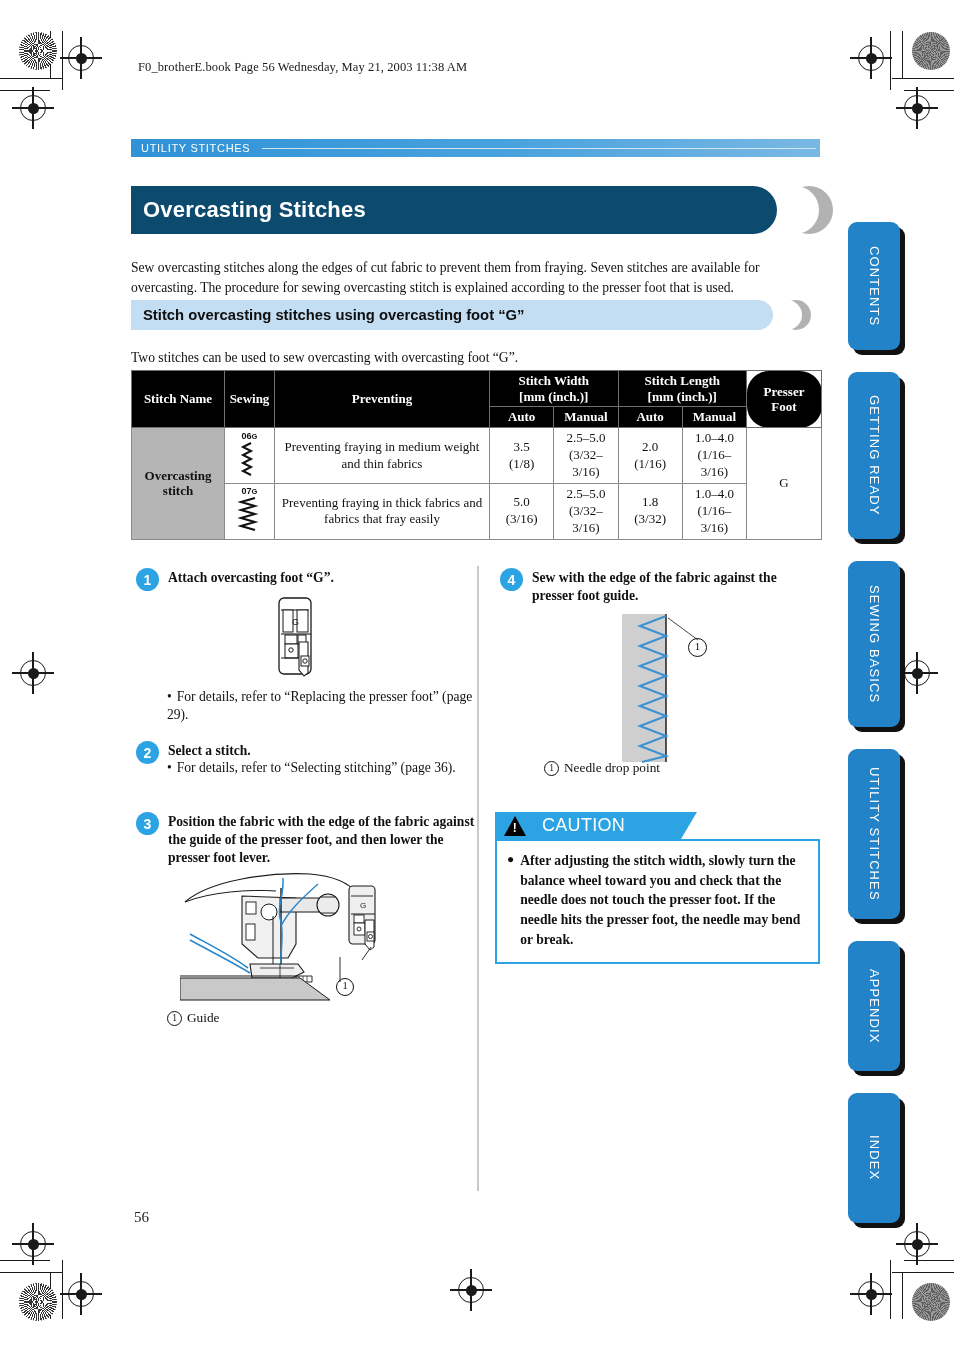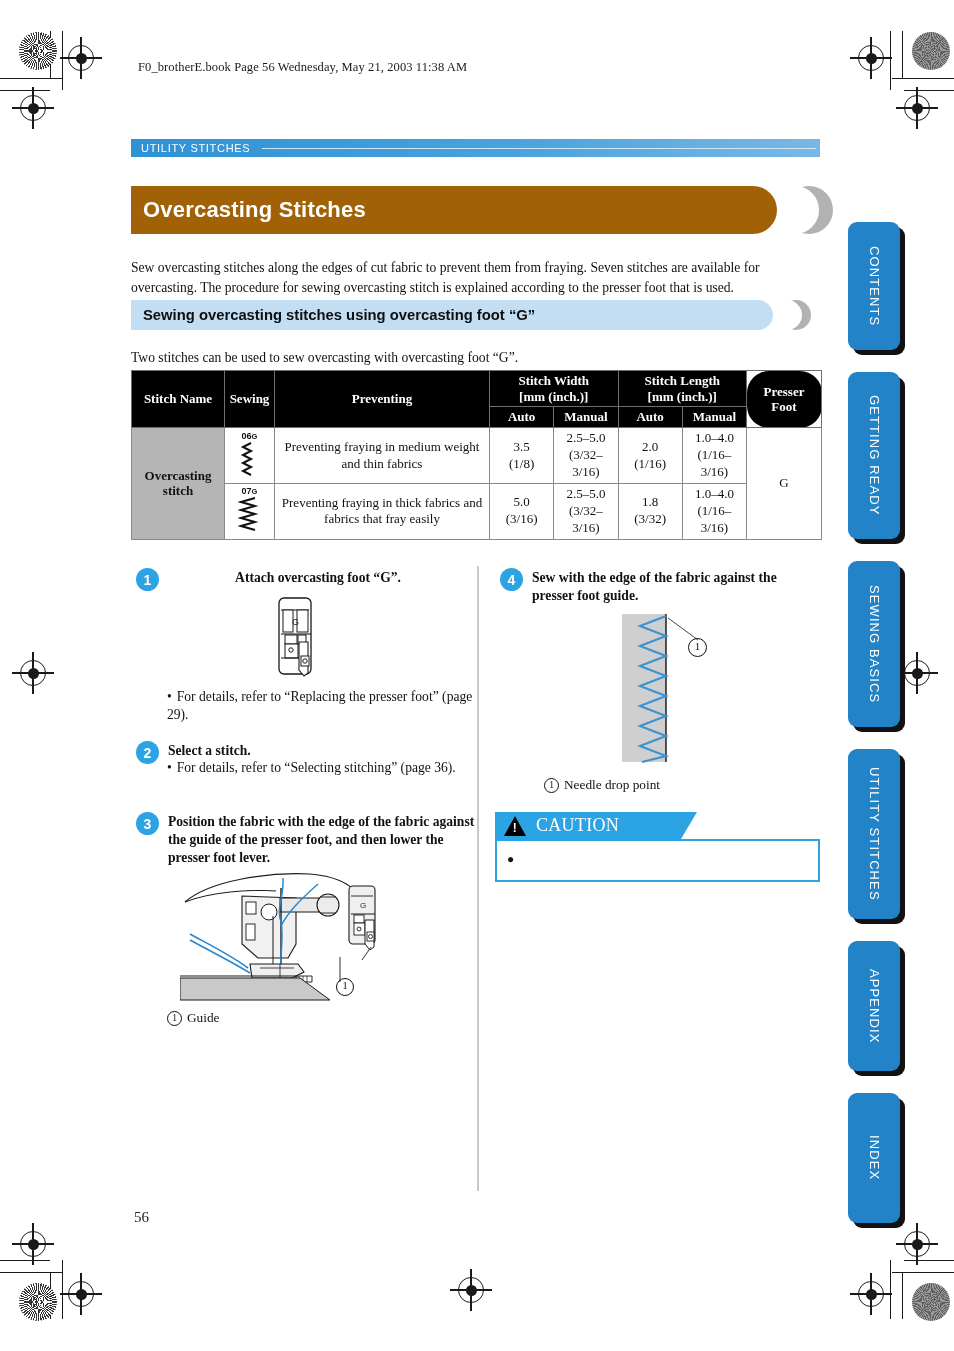--- a/index.html
+++ b/index.html
@@ -76,21 +76,21 @@
     flex: 1; height: 1px; background: #cfe6f6; margin-left: 12px; margin-right: 4px;
   }
 
   
   .title-bar-wrap {
     position: absolute; left: 131px; top: 186px; width: 692px; height: 48px;
   }
   .title-bar {
     position: absolute; left: 0; top: 0;
     width: 646px; height: 48px;
-    background: #a16207;
+    background: #0c4a6e;
     border-radius: 0 24px 24px 0;
     display: flex; align-items: center;
   }
   .title-bar .t-text {
     color: #ffffff;
     font-size: 22px;
     font-weight: bold;
     padding-left: 12px;
     letter-spacing: .2px;
   }
@@ -299,23 +299,22 @@
     color: #fff;
     font-size: 12px;
     font-weight: bold;
     font-family: "Liberation Sans", sans-serif;
     line-height: 1;
   }
   .caution-label {
     color: #ffffff;
     font-size: 18px;
     font-weight: normal;
-    margin-left: 10px;
+    margin-left: 16px;
     letter-spacing: .3px;
-    font-family: Liberation Serif, serif;
   }
   .caution-body {
     border: 2px solid #2ca3e3;
     border-top: 2px solid #2ca3e3;
     background: #ffffff;
     padding: 10px 12px 12px 10px;
     display: flex;
   }
   .caution-body .cb-dot {
     font-size: 12px; line-height: 1.45; margin-right: 6px; color: #111;
@@ -437,21 +436,21 @@
     <span class="t-text">Overcasting Stitches</span>
   </div>
 </div>
 
 <p class="intro">Sew overcasting stitches along the edges of cut fabric to prevent them from fraying. Seven stitches are available for overcasting. The procedure for sewing overcasting stitch is explained according to the presser foot that is used.</p>
 
 <div class="sub-bar-wrap">
   <div class="sub-crescent"></div>
   <div class="sub-crescent-cut"></div>
   <div class="sub-bar">
-    <span class="s-text">Sewing overcasting stitches using overcasting foot “G”</span>
+    <span class="s-text">Stitch overcasting stitches using overcasting foot “G”</span>
   </div>
 </div>
 
 <p class="sub-intro">Two stitches can be used to sew overcasting with overcasting foot “G”.</p>
 
 <table class="spec">
   <thead>
     <tr>
       <th class="c-name" rowspan="2">Stitch Name</th>
       <th class="c-pat" rowspan="2">Sewing</th>
@@ -532,21 +531,21 @@
         <div>(1/16–3/16)</div>
       </td>
     </tr>
   </tbody>
 </table>
 
 <div class="col-divider"></div>
 
 <div class="step" style="left:136px; top:568px; width:340px;">
   <div class="step-badge">1</div>
-  <div class="step-title" style="width:300px;text-align:center;">Attach overcasting foot “G”.</div>
+  <div class="step-title" style="width:300px;">Attach overcasting foot “G”.</div>
 </div>
 
 <svg class="fig" style="left:265px; top:594px;" width="62" height="88" viewBox="0 0 62 88">
   <rect x="14" y="4" width="32" height="76" rx="5" fill="#fff" stroke="#1a1a1a" stroke-width="1.3"></rect>
   <path d="M16 16 H44" stroke="#1a1a1a" stroke-width="1" fill="none"></path>
   <rect x="18" y="16" width="10" height="22" fill="#fff" stroke="#1a1a1a" stroke-width="1"></rect>
   <rect x="32" y="16" width="11" height="22" fill="#fff" stroke="#1a1a1a" stroke-width="1"></rect>
   <text x="30.5" y="31" font-family="Liberation Sans, sans-serif" font-size="9" text-anchor="middle" fill="#1a1a1a">G</text>
   <path d="M16 40 H46" stroke="#1a1a1a" stroke-width="1.1" fill="none"></path>
   <rect x="20" y="41" width="12" height="9" fill="#fff" stroke="#1a1a1a" stroke-width="1"></rect>
@@ -637,33 +636,34 @@
 </div>
 
 <svg class="fig" style="left:612px; top:612px;" width="110" height="152" viewBox="0 0 110 152">
   <rect x="10" y="2" width="44" height="148" fill="#cfcfcf"></rect>
   <path d="M54 2 V150" stroke="#111" stroke-width="1.4"></path>
   <polyline points="54,4 28,14 54,24 28,34 54,44 28,54 54,64 28,74 54,84 28,94 54,104 28,114 54,124 28,134 54,144 30,150" fill="none" stroke="#3a92d2" stroke-width="2.1"></polyline>
   <path d="M56 6 L86 28" stroke="#333" stroke-width=".9" fill="none"></path>
 </svg>
 <div style="position:absolute; left:688px; top:638px; width:17px; height:17px; border:1px solid #111; border-radius:50%; text-align:center; line-height:15px; font-family:'Liberation Serif',serif; font-size:11px; color:#111;">1</div>
 
-<div class="fig-caption" style="left:532px; top:777px;padding-left:12px;">
+<div class="fig-caption" style="left:532px; top:760px;padding-left:12px;">
   <span class="cnum">1</span><span>Needle drop point</span>
 </div>
 
 <div class="caution">
   <div class="caution-tab">
     <div class="caution-tri">
         <span class="excl">!</span>
       </div>
     <span class="caution-label">CAUTION</span>
   </div>
   <div class="caution-body">
     <span class="cb-dot">●</span>
+    <span class="cb-text">After adjusting the stitch width, slowly turn the balance wheel toward you and check that the needle does not touch the presser foot. If the needle hits the presser foot, the needle may bend or break.</span>
   </div>
 </div>
 
 <div class="side-tabs">
   <div class="side-tab" style="height:128px;">
     <span>CONTENTS</span>
   </div>
   <div class="side-tab" style="height:167px;">
     <span>GETTING READY</span>
   </div>

